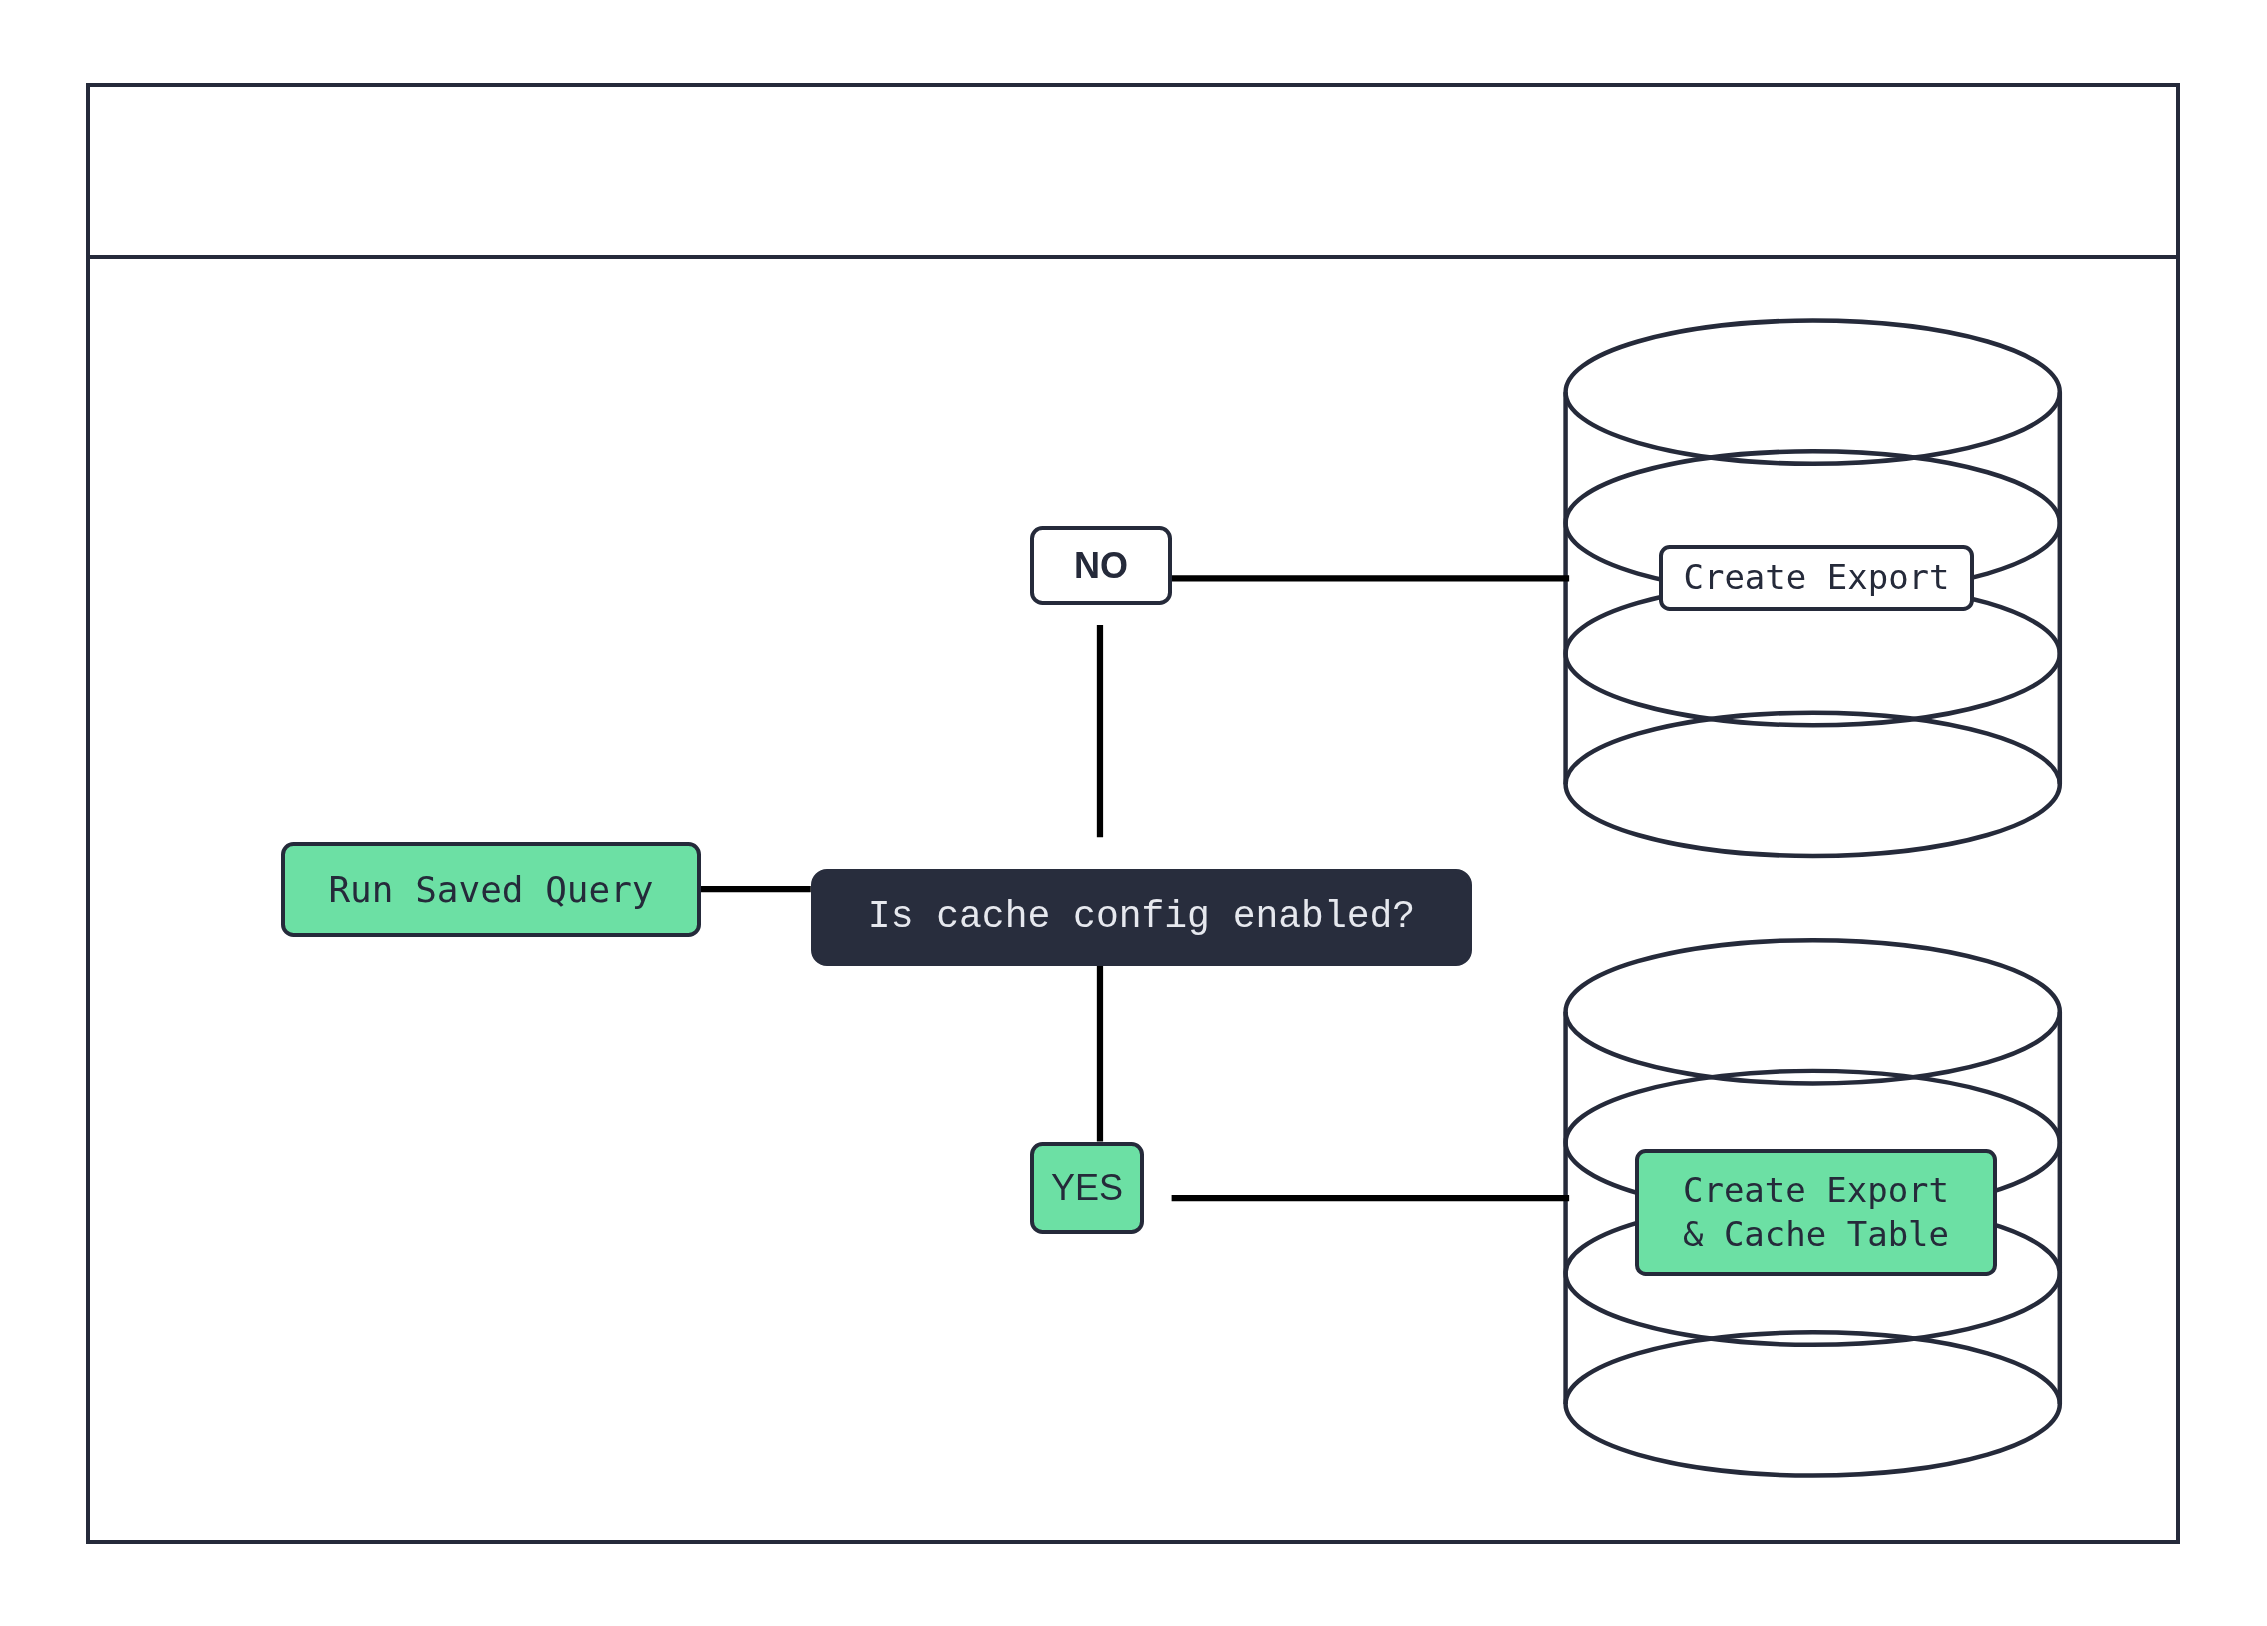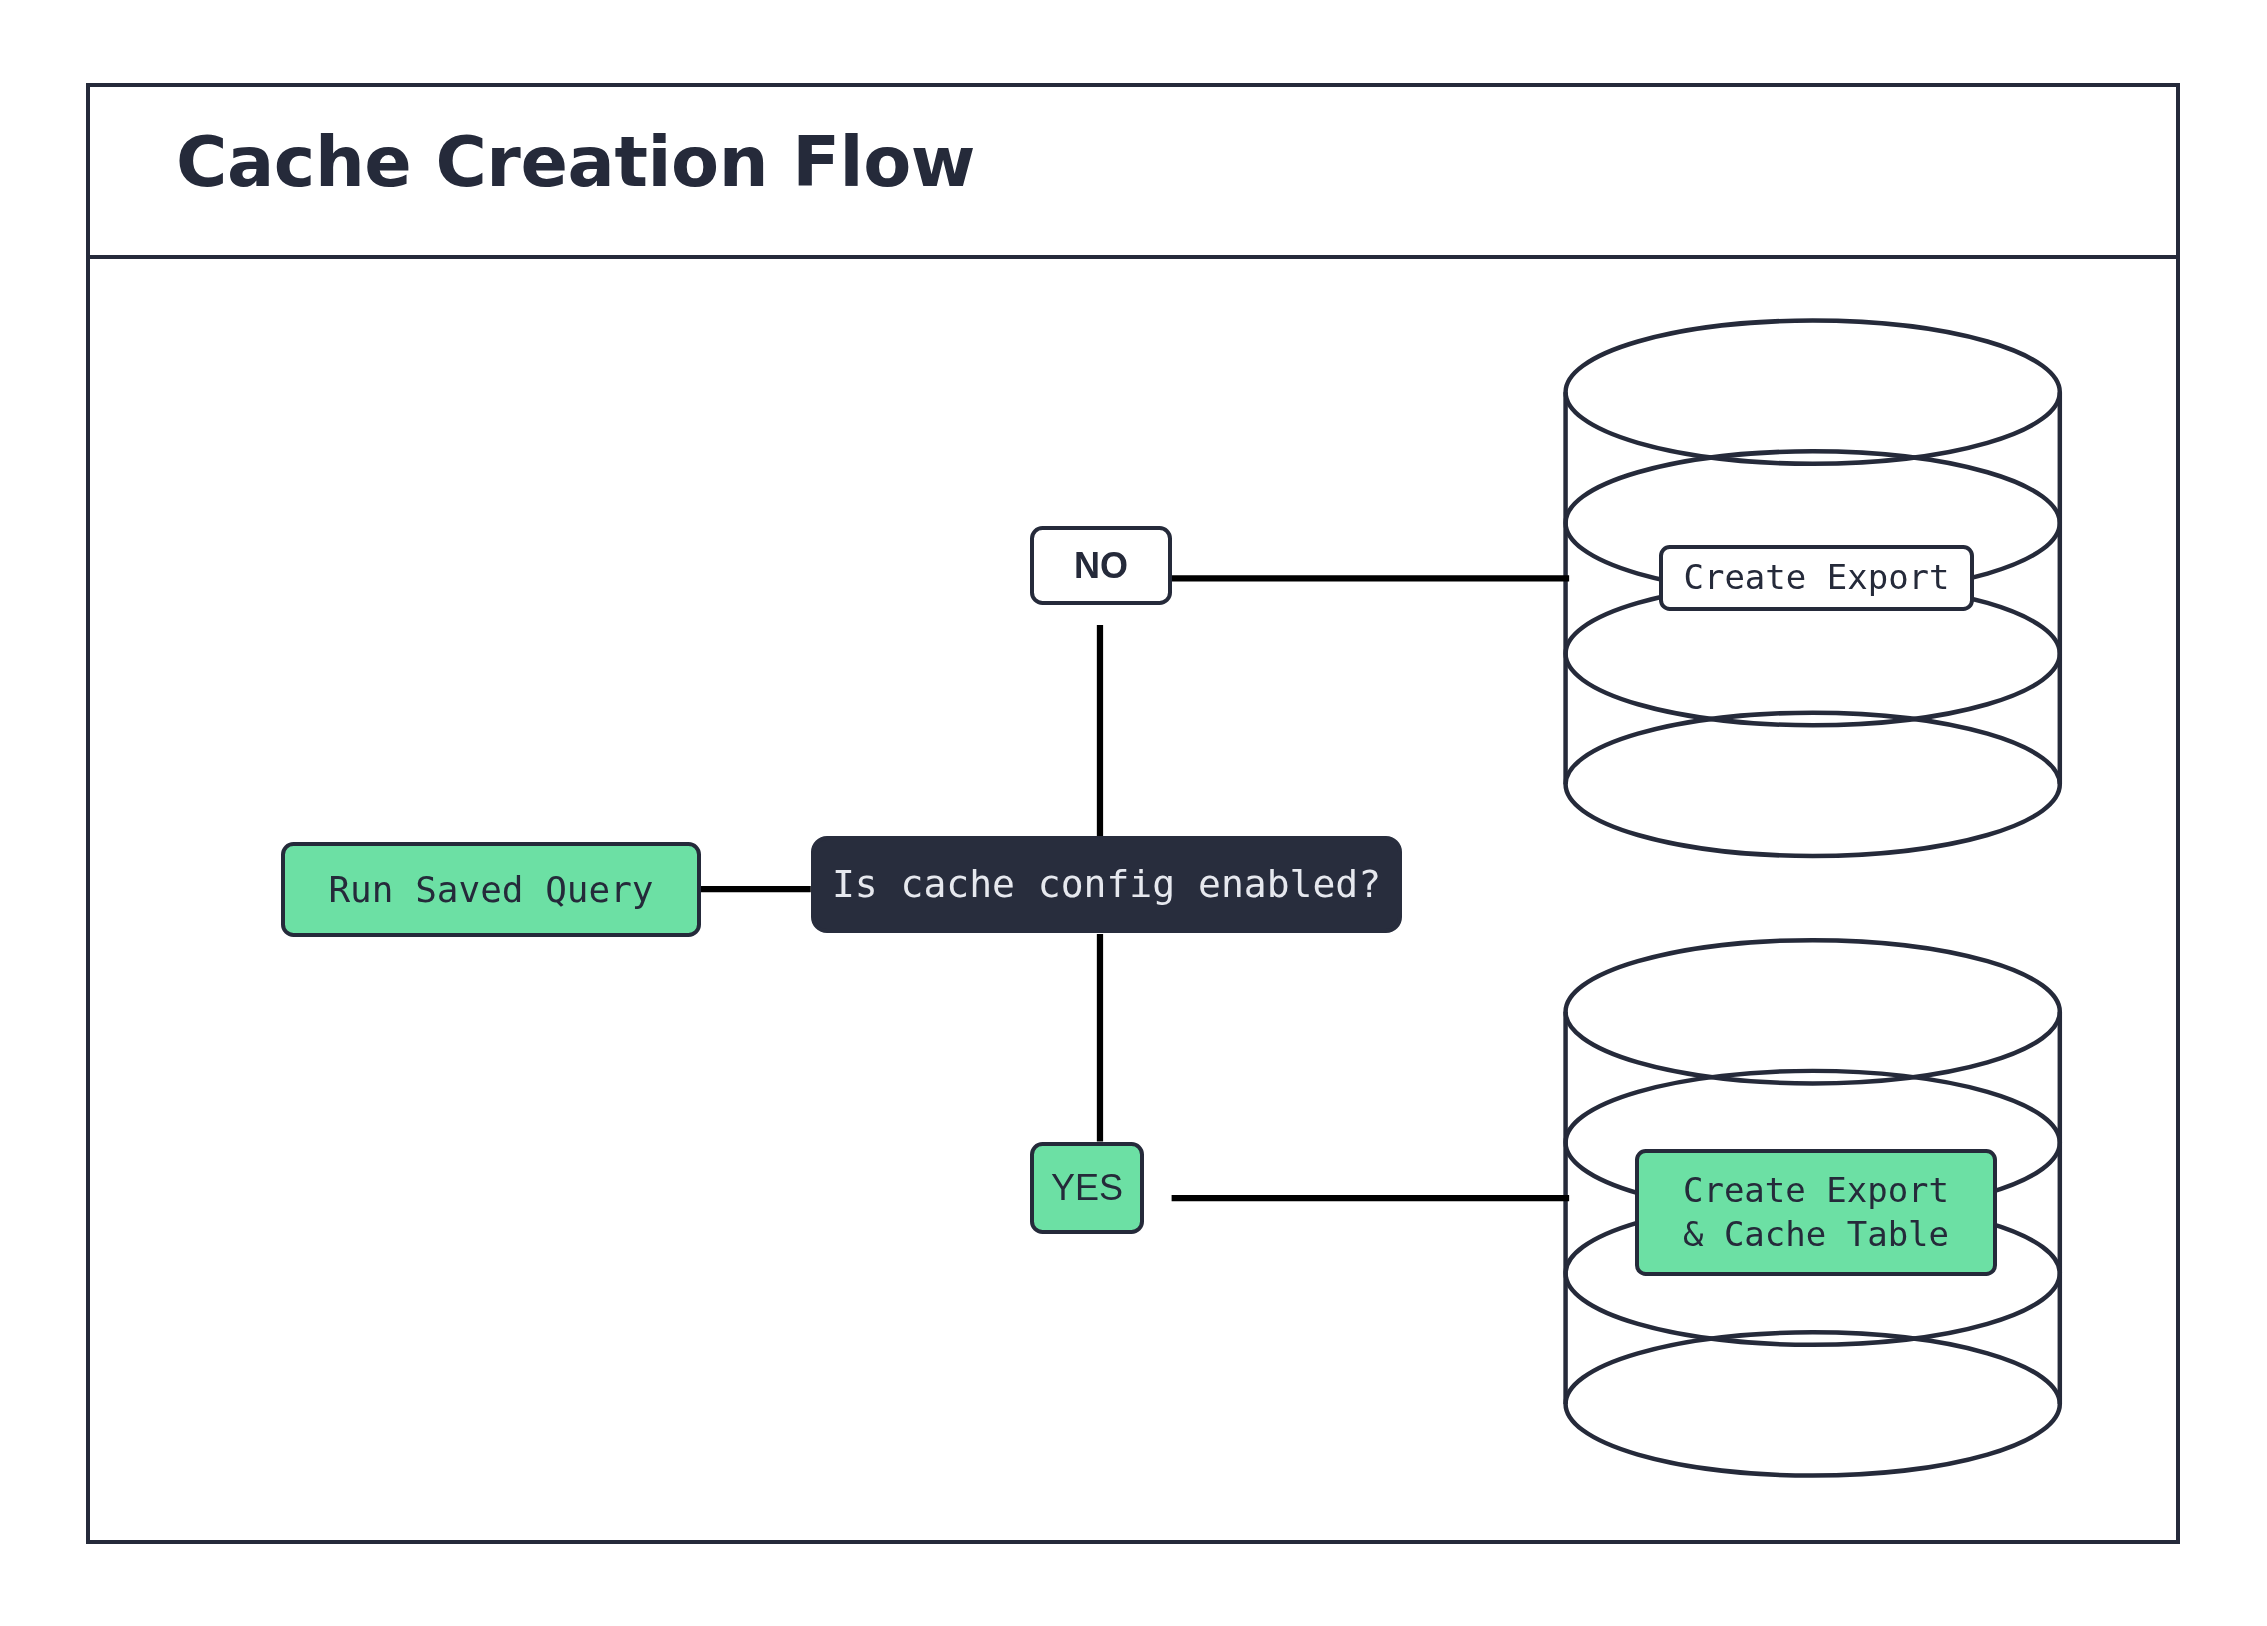--- a/index.html
+++ b/index.html
@@ -106,24 +106,25 @@
   #node-run-saved-query {
     left: 281px;
     top: 842px;
     width: 420px;
     height: 95px;
     font-size: 36px;
   }
 
   #node-decision {
     left: 811px;
-    top: 836px;
-    width: 591px;
+    top: 869px;
+    width: 661px;
     height: 97px;
     font-size: 38px;
+    font-family: Liberation Mono, monospace;
   }
 
   #node-no {
     left: 1030px;
     top: 526px;
     width: 142px;
     height: 79px;
     font-family: "Liberation Sans", sans-serif;
     font-size: 36px;
     font-weight: bold;
@@ -172,21 +173,20 @@
     font-size: 34px;
   }
 </style>
 </head>
 <body>
 
 <div id="stage">
 
   <div class="frame"></div>
   <div class="frame-header"></div>
-  <div class="title">Cache Creation Flow</div>
 
   <svg id="cylinders" viewBox="0 0 2532 1816">
     <g fill="none" stroke="#252a3a" stroke-width="5">
 
       <g>
         <path d="M1748,438 L1748,876"></path>
         <path d="M2300,438 L2300,876"></path>
         <ellipse cx="2024" cy="438" rx="276" ry="80"></ellipse>
         <ellipse cx="2024" cy="584" rx="276" ry="80"></ellipse>
         <ellipse cx="2024" cy="730" rx="276" ry="80"></ellipse>

